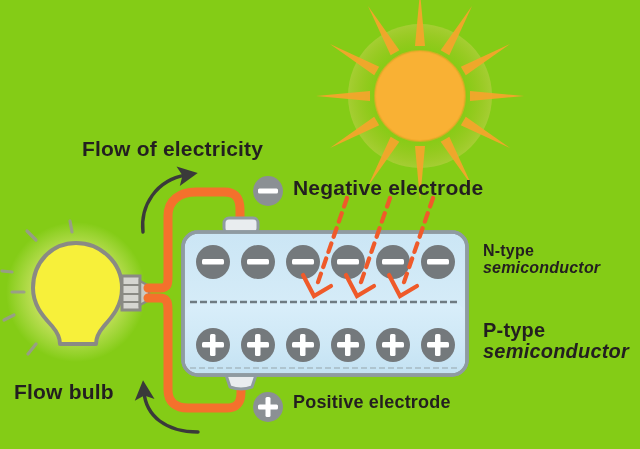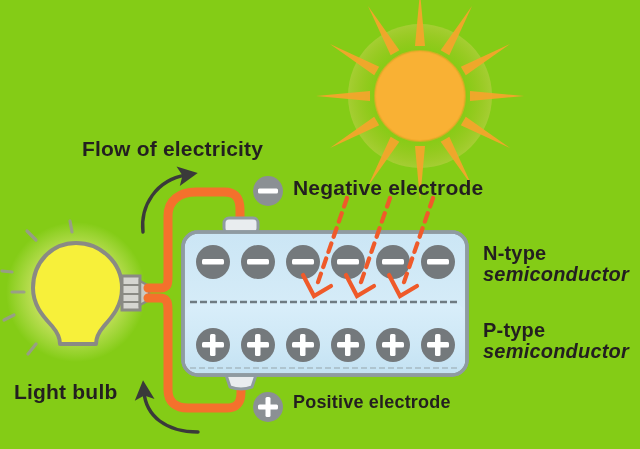--- a/index.html
+++ b/index.html
@@ -51,21 +51,21 @@
     font-size: 18px;
   }
   #label-lightbulb {
     left: 14px;
     top: 381px;
     font-size: 21px;
   }
   #label-ntype {
     left: 483px;
     top: 243px;
-    font-size: 20px;
+    font-size: 16px;
   }
   #label-ptype {
     left: 483px;
     top: 320px;
     font-size: 20px;
   }
   .lbl .line2 {
     display: block;
     font-style: italic;
   }
@@ -292,21 +292,21 @@
       <rect x="265.5" y="397" width="5" height="20" rx="1.5" fill="#ffffff"></rect>
     </g>
   </svg>
 
   <div class="lbl" id="label-flow">Flow of electricity</div>
 
   <div class="lbl" id="label-negative">Negative electrode</div>
 
   <div class="lbl" id="label-positive">Positive electrode</div>
 
-  <div class="lbl" id="label-lightbulb">Light bulb</div>
+  <div class="lbl" id="label-lightbulb">Flow bulb</div>
 
   <div class="lbl" id="label-ntype">
     <span>N-type</span>
     <span class="line2">semiconductor</span>
   </div>
 
   <div class="lbl" id="label-ptype">
     <span>P-type</span>
     <span class="line2">semiconductor</span>
   </div>

